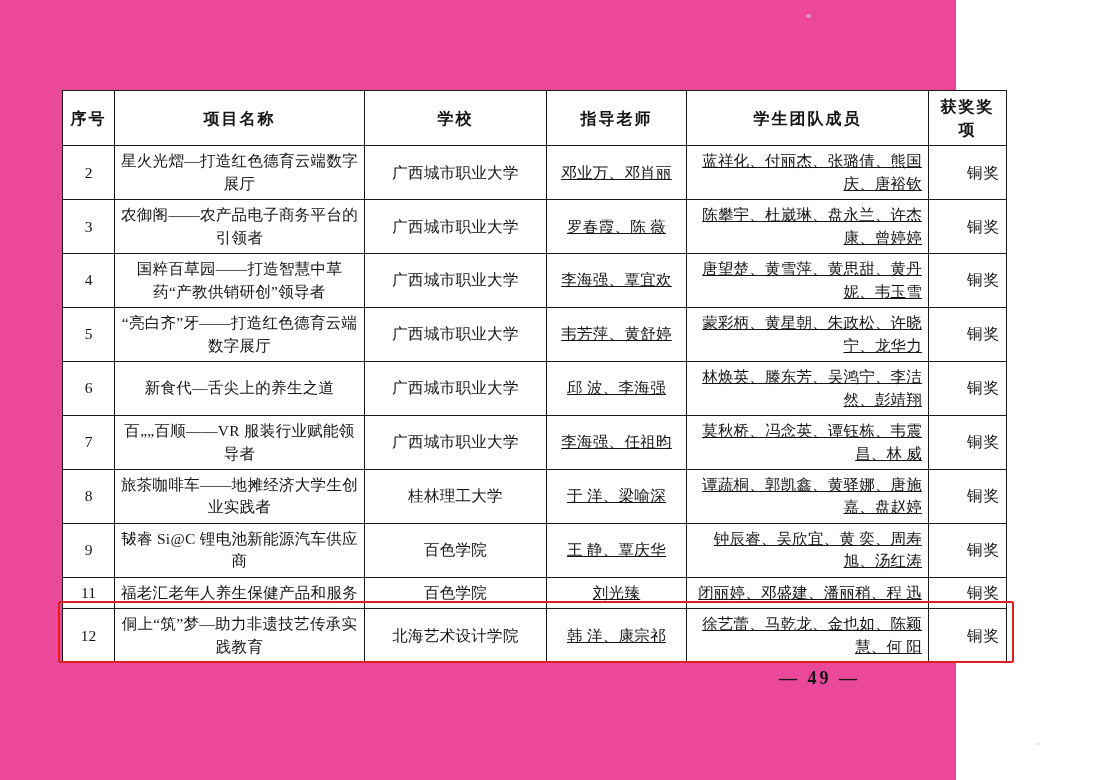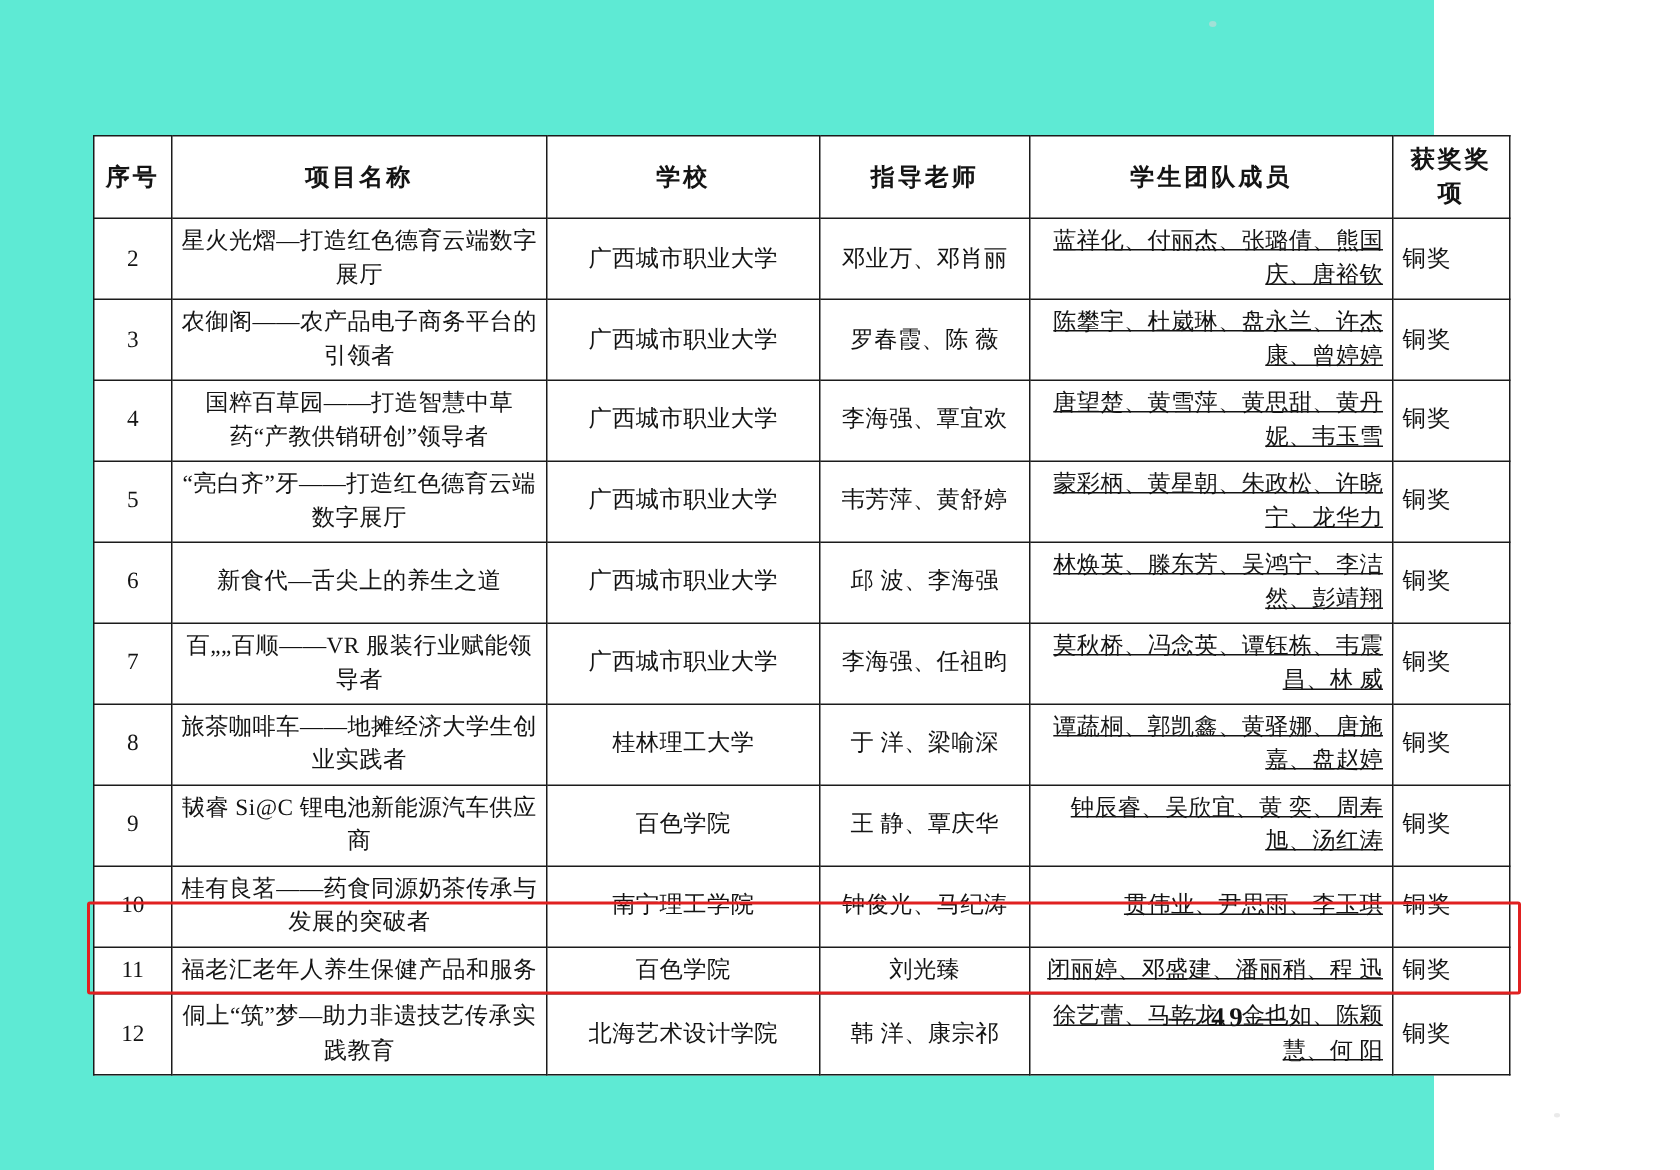--- a/index.html
+++ b/index.html
@@ -13,21 +13,21 @@
     font-family: "Liberation Serif", "DejaVu Serif", serif;
     color: #141414;
     position: relative;
     overflow: hidden;
   }
   .page {
     position: absolute;
     left: 0; top: 0;
     width: 956px;
     height: 780px;
-    background: #5eead4;
+    background: #ec4899;
   }
   
   .speck {
     position: absolute;
     background: #d8d8d8;
     border-radius: 50%;
     opacity: .55;
   }
   .table-wrap {
     position: absolute;
@@ -72,28 +72,29 @@
     letter-spacing: .3px;
   }
   td.school {
     text-align: center;
     padding-left: 10px;
     letter-spacing: .3px;
   }
   td.teacher {
     text-align: center;
     letter-spacing: .3px;
+    text-decoration: underline;
   }
   td.students {
     text-align: right;
     letter-spacing: .2px;
     text-decoration: underline;
   }
   td.awardcol {
-    text-align: left;
+    text-align: right;
     letter-spacing: 1px;
   }
   tr.highlight td {
     border-top: 1px solid #1b1b1b;
     border-bottom: 1px solid #1b1b1b;
   }
   .redbox {
     position: absolute;
     border: 2.5px solid #e02020;
     border-radius: 2px;
@@ -196,28 +197,20 @@
         </tr>
         <tr>
           <td class="no">9</td>
           <td class="proj">韨睿 Si@C 锂电池新能源汽车供应商</td>
           <td class="school">百色学院</td>
           <td class="teacher">王 静、覃庆华</td>
           <td class="students">钟辰睿、吴欣宜、黄 奕、周寿旭、汤红涛</td>
           <td class="awardcol">铜奖</td>
         </tr>
         <tr>
-          <td class="no">10</td>
-          <td class="proj">桂有良茗——药食同源奶茶传承与发展的突破者</td>
-          <td class="school">南宁理工学院</td>
-          <td class="teacher">钟俊光、马纪涛</td>
-          <td class="students">贯伟业、尹思雨、李玉琪</td>
-          <td class="awardcol">铜奖</td>
-        </tr>
-        <tr>
           <td class="no">11</td>
           <td class="proj">福老汇老年人养生保健产品和服务</td>
           <td class="school">百色学院</td>
           <td class="teacher">刘光臻</td>
           <td class="students">闭丽婷、邓盛建、潘丽稍、程 迅</td>
           <td class="awardcol">铜奖</td>
         </tr>
         <tr class="highlight">
           <td class="no">12</td>
           <td class="proj">侗上“筑”梦—助力非遗技艺传承实践教育</td>

